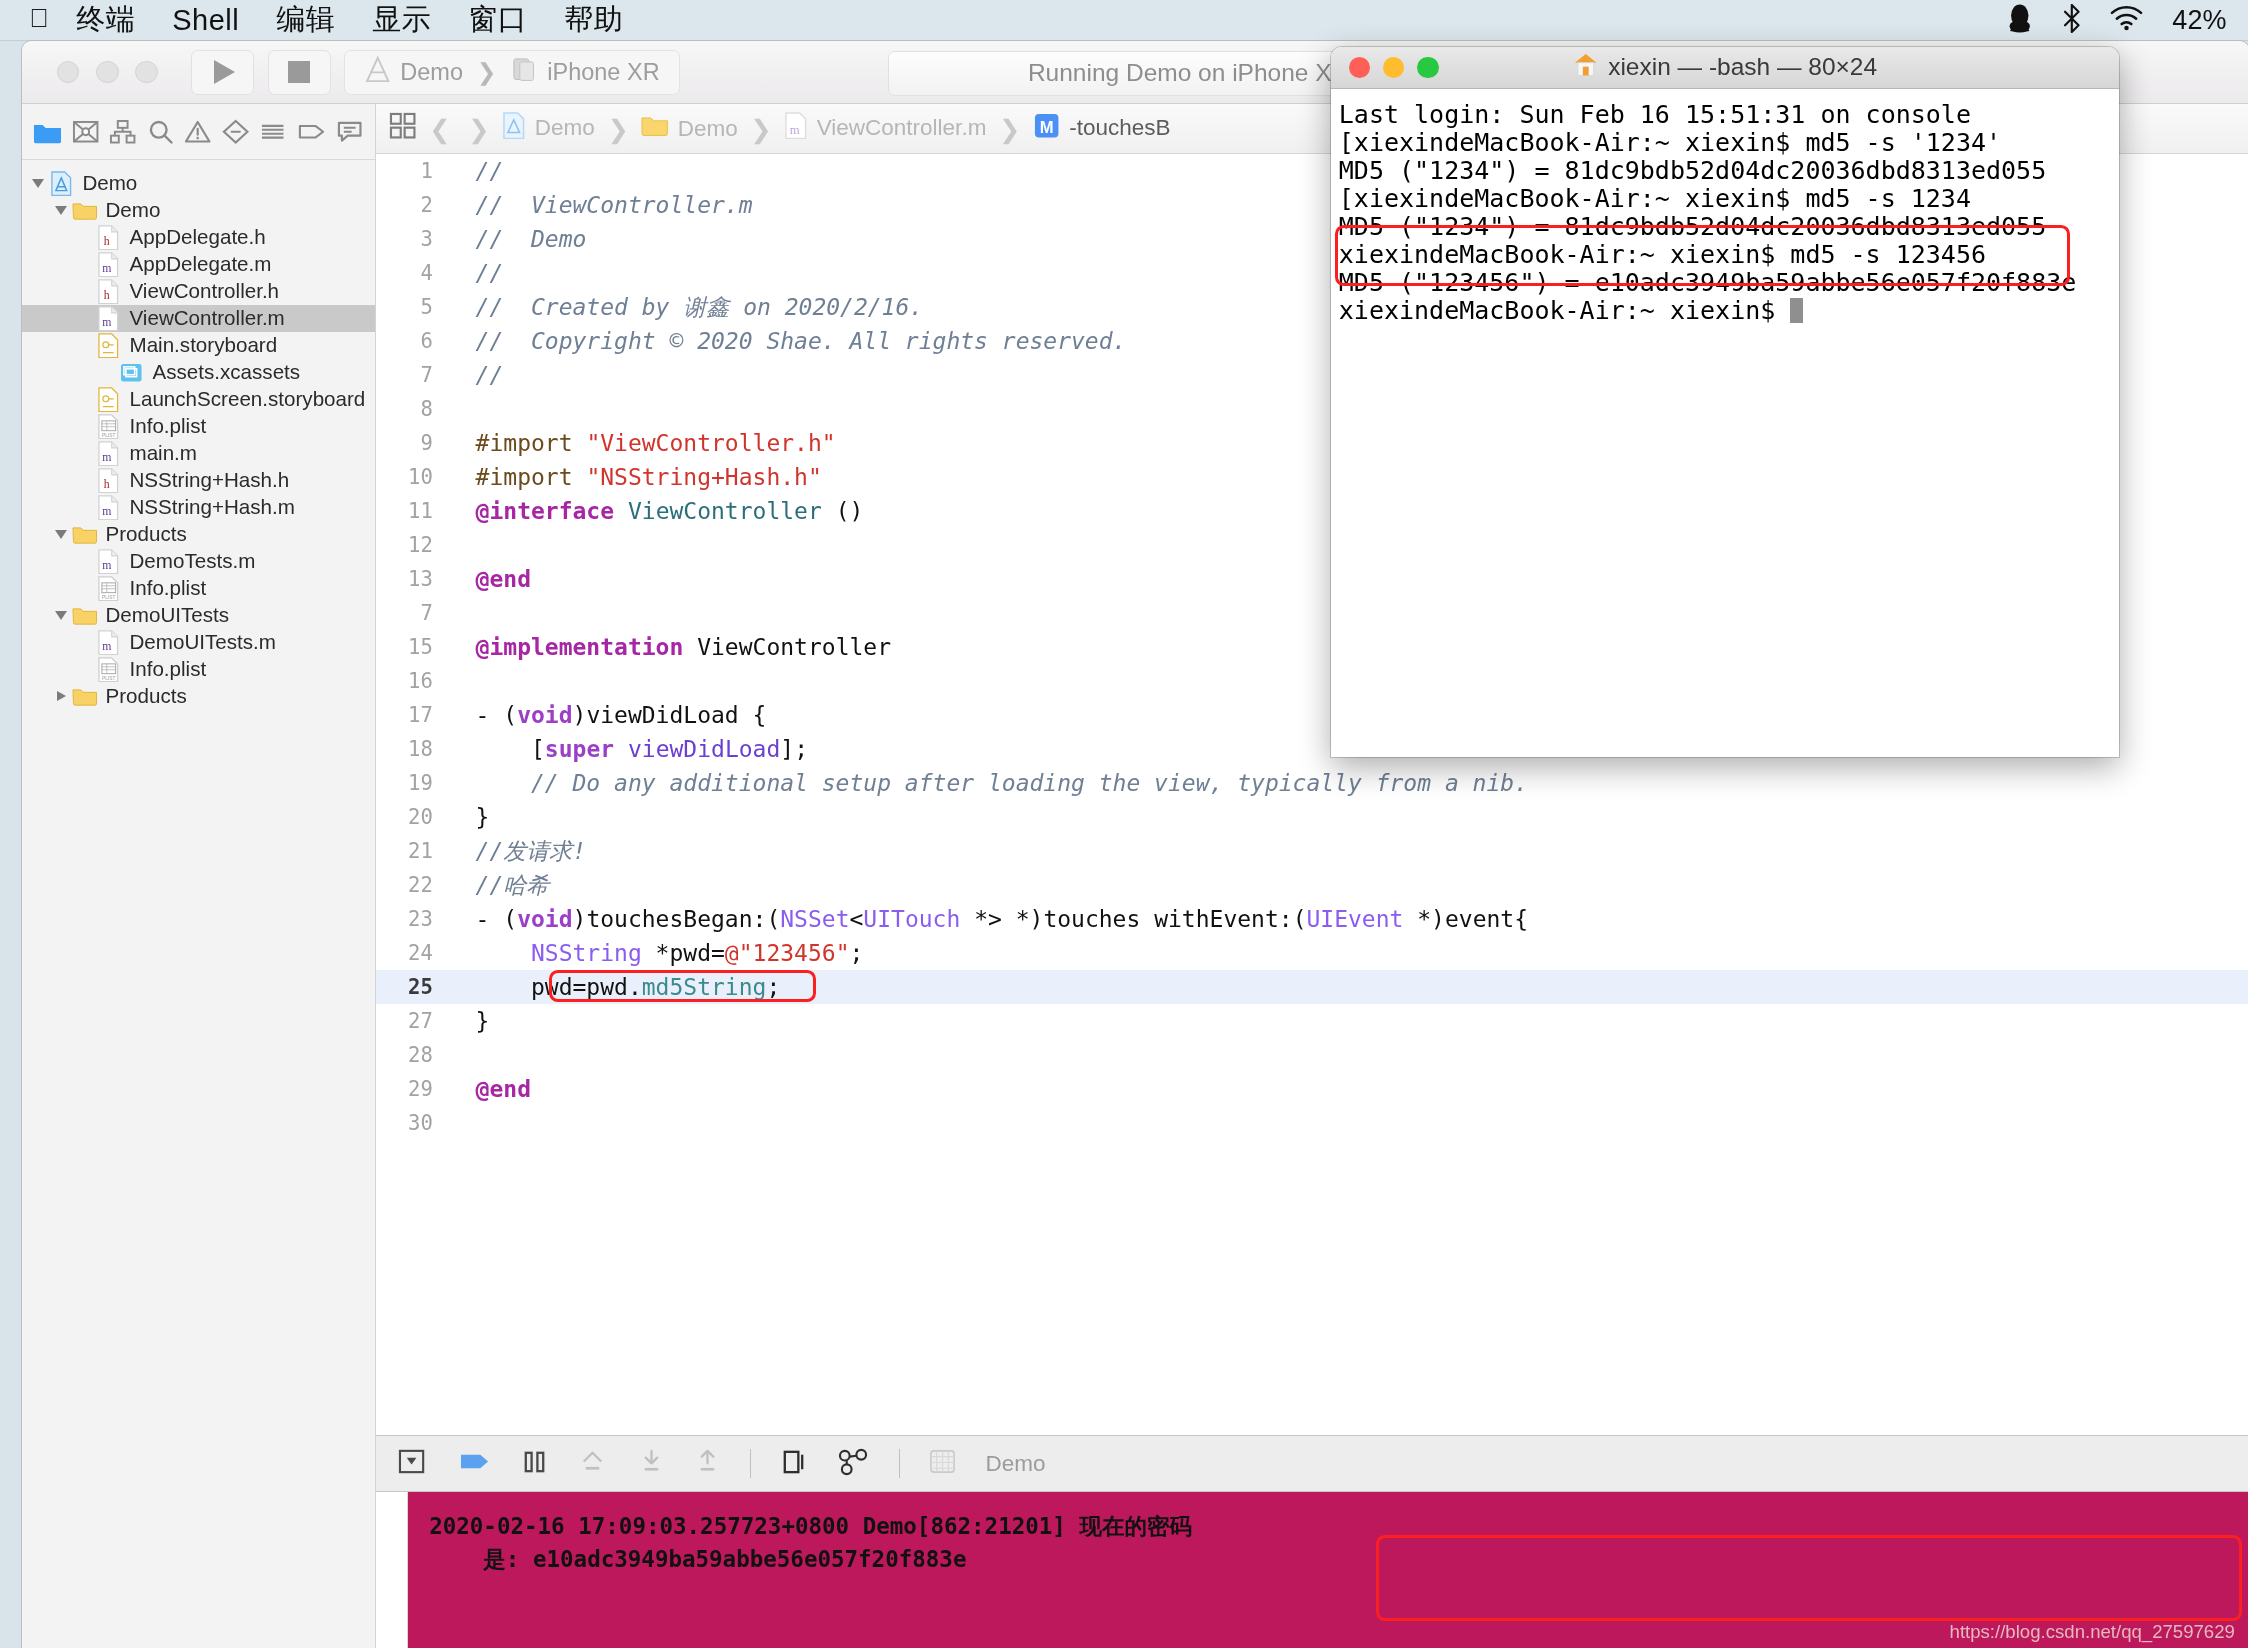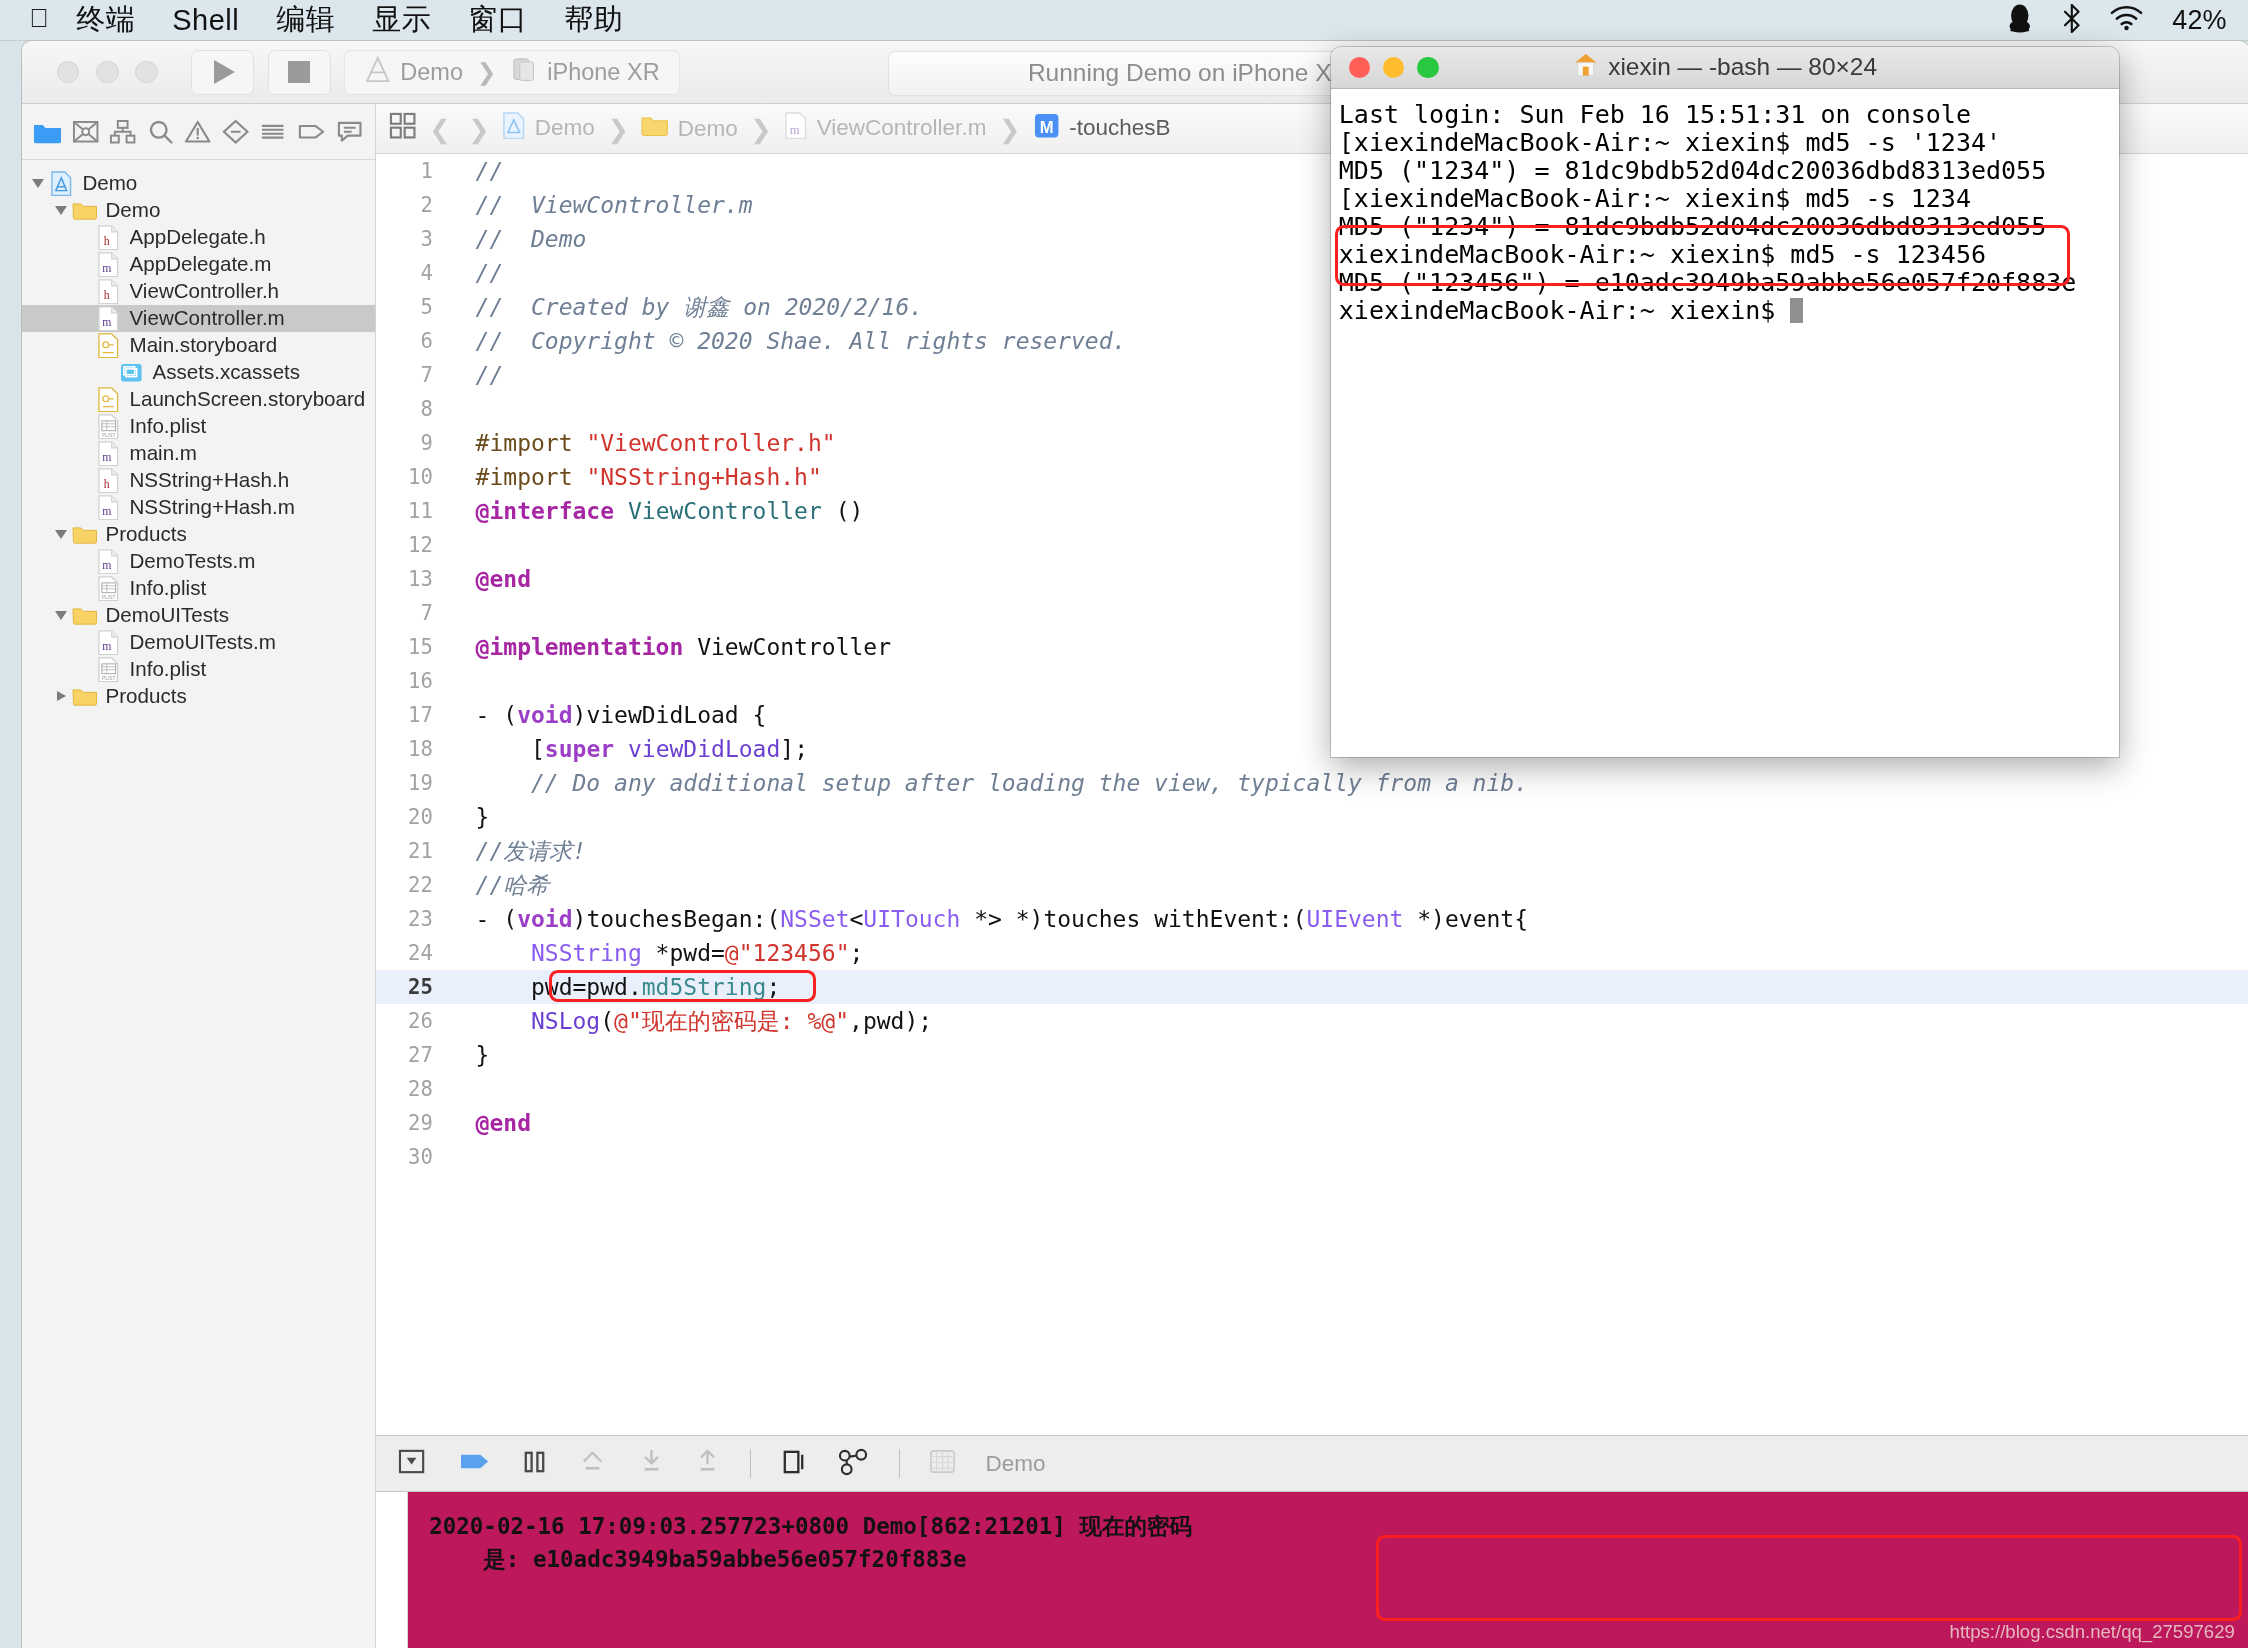--- a/index.html
+++ b/index.html
@@ -563,21 +563,20 @@
             <div class="code-line"><span class="gutter">16</span><span class="ctext"></span></div>
             <div class="code-line"><span class="gutter">17</span><span class="ctext"><span class="pl">- (</span><span class="kw2">void</span><span class="pl">)viewDidLoad {</span></span></div>
             <div class="code-line"><span class="gutter">18</span><span class="ctext"><span class="pl">    [</span><span class="kw2">super</span><span class="pl"> </span><span class="fn">viewDidLoad</span><span class="pl">];</span></span></div>
             <div class="code-line"><span class="gutter">19</span><span class="ctext"><span class="cm">    // Do any additional setup after loading the view, typically from a nib.</span></span></div>
             <div class="code-line"><span class="gutter">20</span><span class="ctext"><span class="pl">}</span></span></div>
             <div class="code-line"><span class="gutter">21</span><span class="ctext"><span class="cm">//发请求!</span></span></div>
             <div class="code-line"><span class="gutter">22</span><span class="ctext"><span class="cm">//哈希</span></span></div>
             <div class="code-line"><span class="gutter">23</span><span class="ctext"><span class="pl">- (</span><span class="kw2">void</span><span class="pl">)touchesBegan:(</span><span class="typ2">NSSet</span><span class="pl">&lt;</span><span class="typ2">UITouch</span><span class="pl"> *&gt; *)touches withEvent:(</span><span class="typ2">UIEvent</span><span class="pl"> *)event{</span></span></div>
             <div class="code-line"><span class="gutter">24</span><span class="ctext"><span class="pl">    </span><span class="typ2">NSString</span><span class="pl"> *pwd=</span><span class="str">@"123456"</span><span class="pl">;</span></span></div>
             <div class="code-line hl"><span class="gutter cur">25</span><span class="ctext"><span class="pl">    pwd=pwd.</span><span class="prop">md5String</span><span class="pl">;</span></span></div>
-            <div class="code-line"><span class="gutter">26</span><span class="ctext"><span class="pl">    </span><span class="fn">NSLog</span><span class="pl">(</span><span class="str">@"现在的密码是: %@"</span><span class="pl">,pwd);</span></span></div>
             <div class="code-line"><span class="gutter">27</span><span class="ctext"><span class="pl">}</span></span></div>
             <div class="code-line"><span class="gutter">28</span><span class="ctext"></span></div>
             <div class="code-line"><span class="gutter">29</span><span class="ctext"><span class="kw">@end</span></span></div>
             <div class="code-line"><span class="gutter">30</span><span class="ctext"></span></div>
             <div class="redbox" style="left: 173px; top: 816px; width: 267px; height: 32px;"></div>
           </div>
 
         <div class="debugbar">
           <span><svg width="33" height="29" viewBox="0 0 34 30">
                 <rect x="3" y="4" width="24" height="22" fill="none" stroke="#4a4a4a" stroke-width="2.2"></rect>

